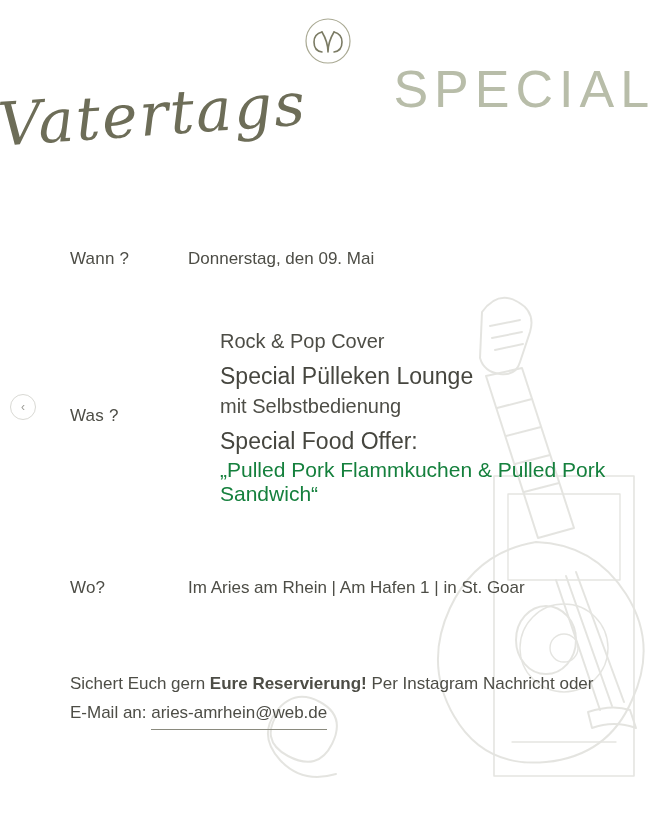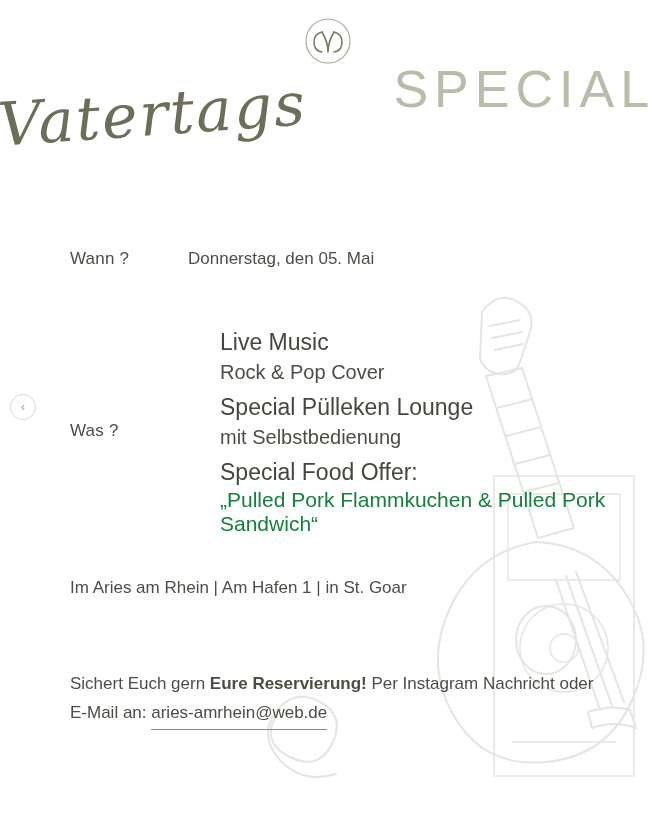--- a/index.html
+++ b/index.html
@@ -190,37 +190,37 @@
 </svg>
 
 <div class="title-wrap">
   <div class="title-script">Vatertags</div>
   <div class="title-sub">SPECIAL</div>
 </div>
 
 <div class="row" id="row-wann">
   <div class="label">Wann ?</div>
   <div class="content">
-    <div class="line">Donnerstag, den 05. Mai</div>
+    <div class="line">Donnerstag, den 09. Mai</div>
   </div>
 </div>
 
 <div class="row" id="row-was">
   <div class="label">Was ?</div>
   <div class="content">
-    <div class="big">Live Music</div>
     <div class="small">Rock &amp; Pop Cover</div>
     <div class="big">Special Pülleken Lounge</div>
     <div class="small">mit Selbstbedienung</div>
     <div class="big">Special Food Offer:</div>
     <div class="quote">„Pulled Pork Flammkuchen &amp; Pulled Pork Sandwich“</div>
   </div>
 </div>
 
 <div class="row" id="row-wo">
+  <div class="label">Wo?</div>
   <div class="content">
     <div class="line">Im Aries am Rhein | Am Hafen 1 | in St. Goar</div>
   </div>
 </div>
 
 <div class="footer">
   <div>
     <span>Sichert Euch gern </span><b>Eure Reservierung!</b><span> Per Instagram Nachricht oder</span>
   </div>
   <div>

